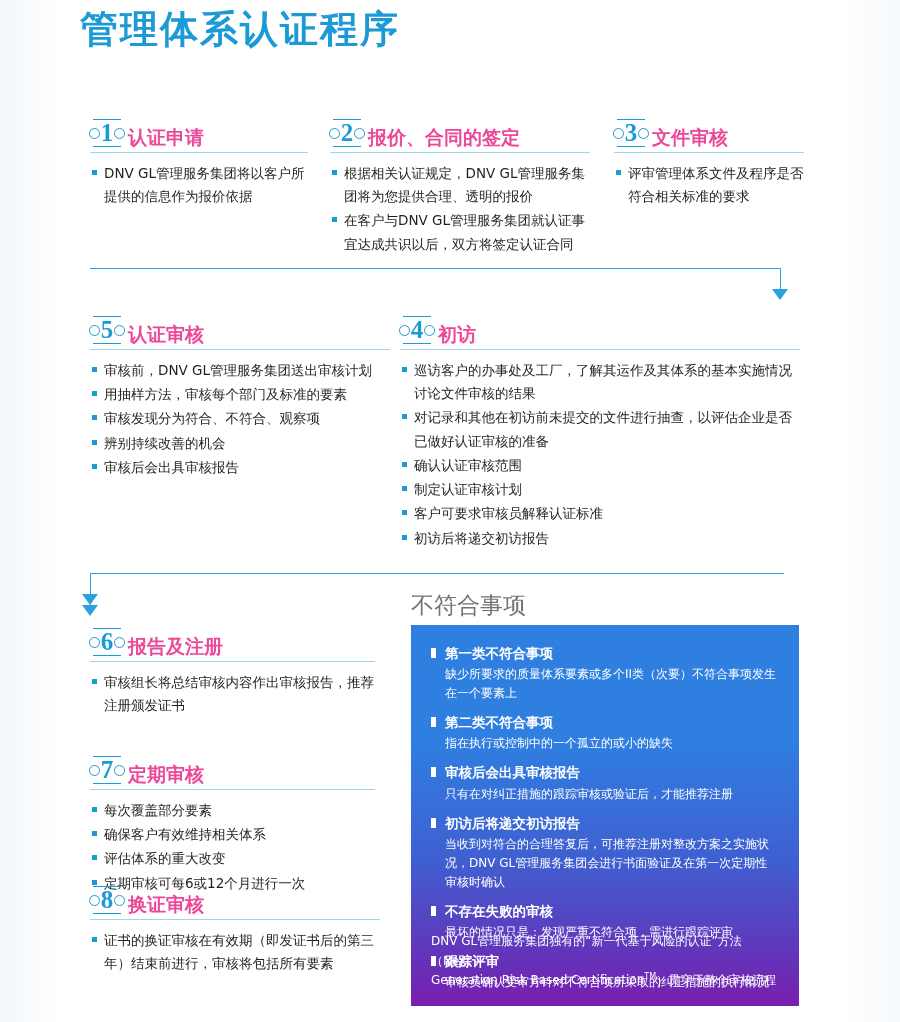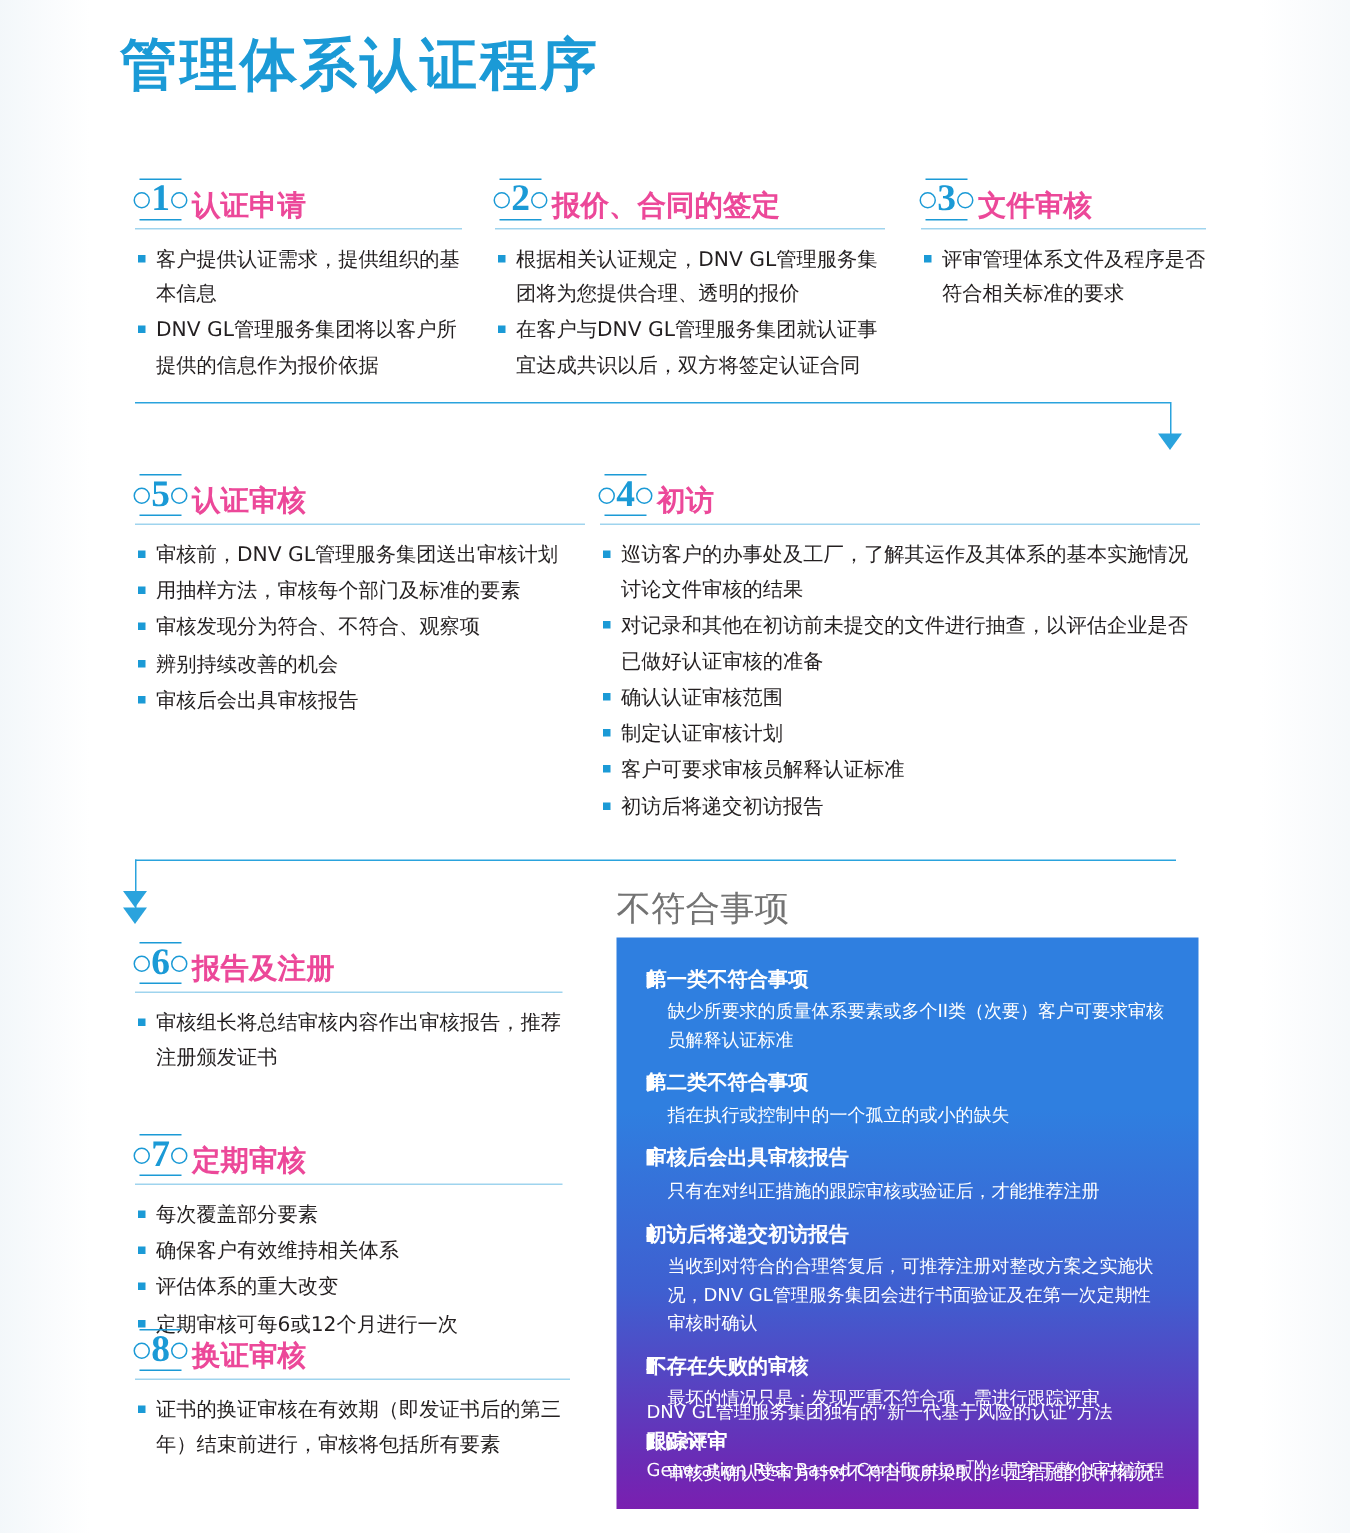--- a/index.html
+++ b/index.html
@@ -9,21 +9,21 @@
     font-family:"DejaVu Sans","Liberation Sans",sans-serif;
     position:relative;
     overflow:hidden;
     color:#231f20;
   }
   
   .paper-tint{position:absolute;inset:0;pointer-events:none;
     background:linear-gradient(90deg,#eef4f8 0px,#ffffff 60px,#ffffff 840px,#f2f6f9 900px);
     opacity:.7;}
   .page-title{
-    position:absolute;left:80px;top:18px;
+    position:absolute;left:80px;top:4px;
     font-size:38px;font-weight:bold;color:#1b9ad6;
     letter-spacing:2px;
     text-align:right;
   }
   
   .step{position:absolute;}
   .step-head{display:flex;align-items:flex-end;height:30px;position:relative;}
   .puzzle{
     position:relative;width:34px;height:30px;flex:0 0 34px;
   }
@@ -83,21 +83,21 @@
   }
   .nc-panel{
     position:absolute;left:411px;top:625px;width:388px;height:381px;
     background:linear-gradient(180deg,#2f7fe0 0%,#2f7fe0 30%,#3f5fd0 62%,#6b2bb5 92%,#7a1fb0 100%);
     color:#ffffff;
     box-sizing:border-box;
     padding:18px 20px 10px 20px;
   }
   .nc-item{margin-bottom:9px;}
   .nc-h{
-    position:relative;padding-left:0;
+    position:relative;padding-left:14px;
     font-size:13.5px;font-weight:bold;line-height:1.5;
   }
   .nc-h:before{
     content:"";position:absolute;left:0px;top:5px;
     width:5px;height:10px;background:#ffffff;
   }
   .nc-b{
     padding-left:14px;font-size:12px;line-height:1.58;margin-top:2px;
   }
   .nc-foot{
@@ -119,21 +119,20 @@
       <div class="bar"></div>
         <div class="bar2"></div>
       <div class="knob l"></div>
         <div class="knob r"></div>
       <div class="num">1</div>
     </div>
     <div class="step-title">认证申请</div>
   </div>
   <div class="head-rule"></div>
   <div class="items">
-    <div class="item">客户提供认证需求，提供组织的基本信息</div>
     <div class="item">DNV GL管理服务集团将以客户所提供的信息作为报价依据</div>
   </div>
 </div>
 
 <div class="step" style="left:330px;top:118px;width:260px;">
   <div class="step-head">
     <div class="puzzle">
       <div class="bar"></div>
         <div class="bar2"></div>
       <div class="knob l"></div>
@@ -274,21 +273,21 @@
   <div class="head-rule"></div>
   <div class="items">
     <div class="item">证书的换证审核在有效期（即发证书后的第三年）结束前进行，审核将包括所有要素</div>
   </div>
 </div>
 
 <div class="nc-title">不符合事项</div>
 <div class="nc-panel">
   <div class="nc-item">
     <div class="nc-h">第一类不符合事项</div>
-    <div class="nc-b">缺少所要求的质量体系要素或多个II类（次要）客户可要求审核员解释认证标准</div>
+    <div class="nc-b">缺少所要求的质量体系要素或多个II类（次要）不符合事项发生在一个要素上</div>
   </div>
   <div class="nc-item">
     <div class="nc-h">第二类不符合事项</div>
     <div class="nc-b">指在执行或控制中的一个孤立的或小的缺失</div>
   </div>
   <div class="nc-item">
     <div class="nc-h">审核后会出具审核报告</div>
     <div class="nc-b">只有在对纠正措施的跟踪审核或验证后，才能推荐注册</div>
   </div>
   <div class="nc-item">

